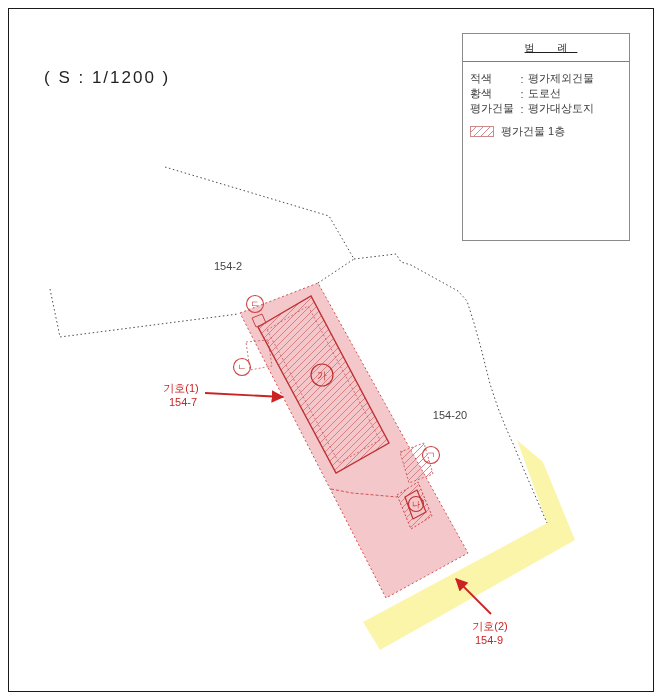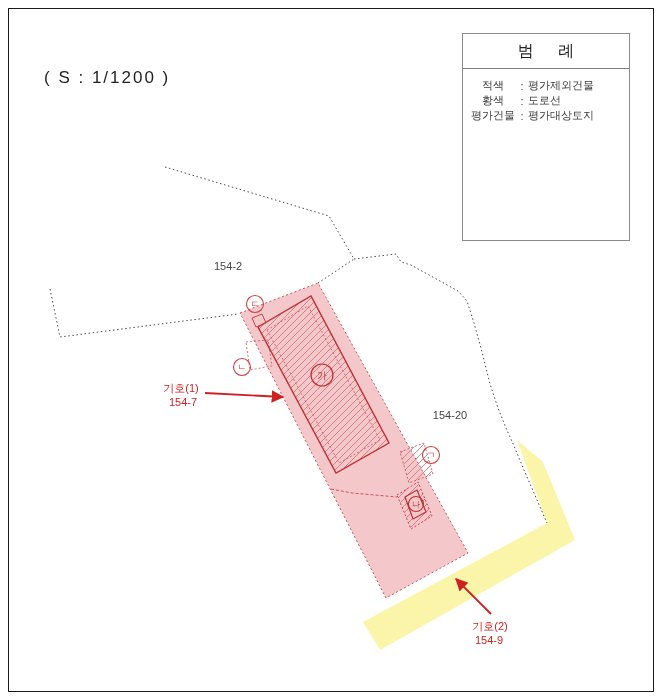--- a/index.html
+++ b/index.html
@@ -6,27 +6,27 @@
   .page{position:relative;width:662px;height:700px;background:#ffffff;overflow:hidden;
         font-family:"Liberation Sans",sans-serif;}
   .frame{position:absolute;left:8px;top:8px;width:644px;height:682px;
          border:1px solid #1a1a1a;pointer-events:none;}
   .scale{position:absolute;left:44px;top:68px;font-size:17px;color:#1f1f1f;
          letter-spacing:2px;white-space:pre;}
   .map-svg{position:absolute;left:0;top:0;}
   
   .legend{position:absolute;left:462px;top:33px;width:168px;height:208px;
           border:1px solid #8a8a8a;background:#ffffff;box-sizing:border-box;}
-  .legend-title{margin-top:7px;text-align:center;font-size:16px;color:#1f1f1f;
-                letter-spacing:10px;text-indent:10px;}
+  .legend-title{margin-top:7px;text-align:center;font-size:10px;color:#1f1f1f;
+                letter-spacing:10px;text-indent:10px;text-decoration:underline;}
   .legend-divider{border-top:1px solid #7d7d7d;margin-top:6px;}
   .legend-rows{padding:9px 4px 0 7px;}
   .lrow{display:flex;align-items:center;height:15px;font-size:11px;color:#3c3c3c;
         white-space:nowrap;}
-  .lname{width:46px;text-align:center;}
+  .lname{width:46px;}
   .lcolon{width:12px;text-align:center;}
   .lgroup{margin-top:8px;}
   .lrow .swatch{width:24px;height:11px;margin-right:7px;display:inline-block;line-height:0;}
   .llabel{font-size:11px;color:#3c3c3c;}
   
   .cad{fill:none;stroke:#4a4a4a;stroke-width:1;stroke-dasharray:1.5 2.6;}
   .redtxt{fill:#cc2222;font-size:11px;}
   .parceltxt{fill:#454545;font-size:11px;}
   .glyph{fill:#c03030;font-size:9px;text-anchor:middle;}
 </style>
@@ -123,19 +123,27 @@
         <span class="lcolon">:</span>
         <span class="ldesc">도로선</span>
       </div>
       <div class="lrow">
         <span class="lname">평가건물</span>
         <span class="lcolon">:</span>
         <span class="ldesc">평가대상토지</span>
       </div>
 
       <div class="lgroup">
+        <div class="lrow">
+          <span class="swatch">
+            <svg width="24" height="11">
+                <rect x="0.5" y="0.5" width="23" height="10" fill="url(#patDiag)" stroke="#cc8a8a" stroke-width="1"></rect>
+              </svg>
+          </span>
+          <span class="llabel">평가건물 1층</span>
+        </div>
       </div>
 
 
     </div>
   </div>
 
 </div>
 
 </body></html>

